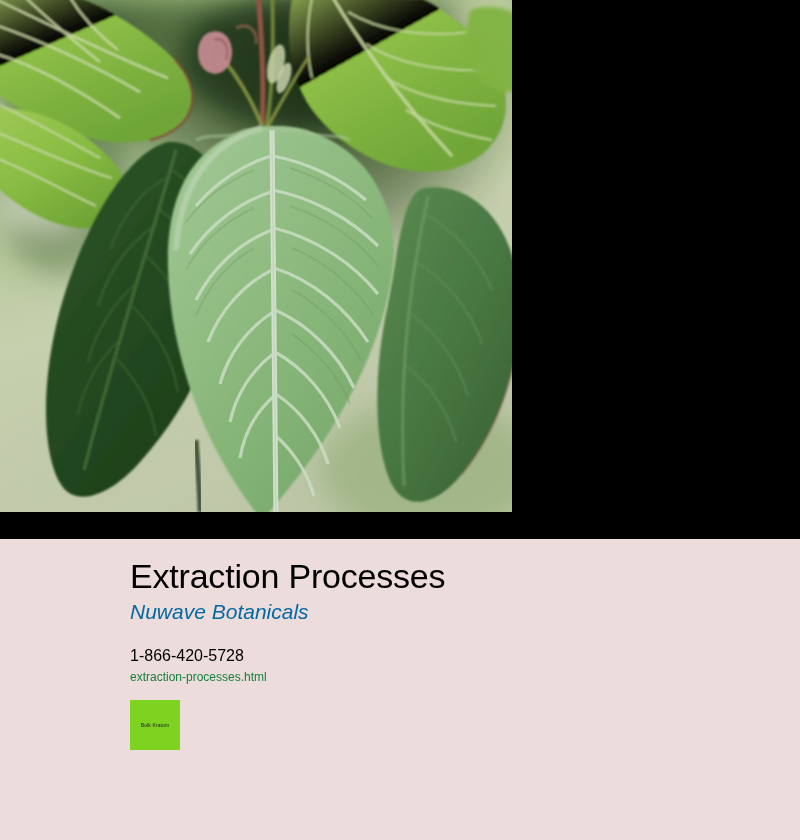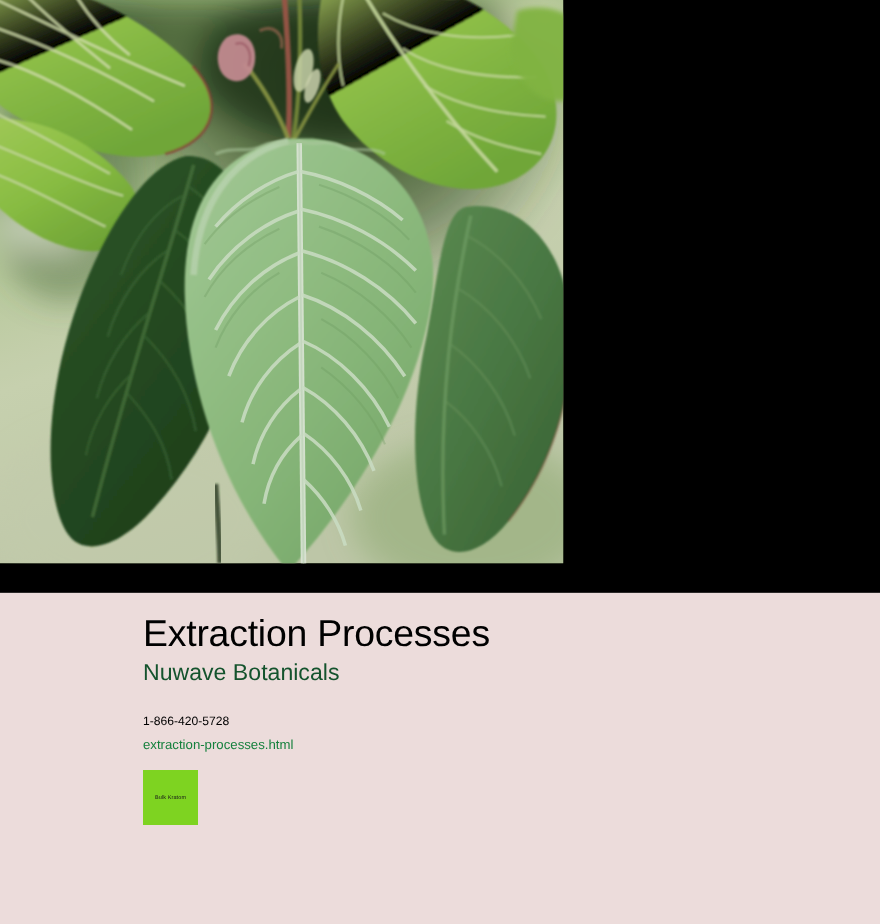--- a/index.html
+++ b/index.html
@@ -80,28 +80,29 @@
   }
   .page-subtitle {
     margin: 0;
     padding: 0;
     position: absolute;
     left: 0;
     top: 60px;
     font-size: 21px;
     font-weight: normal;
     line-height: 26px;
-    color: #14532d;
-    white-space: nowrap;
+    color: #0369a1;
+    white-space: nowrap;
+    font-style: italic;
   }
   .phone {
     position: absolute;
     left: 0;
     top: 108px;
-    font-size: 11px;
+    font-size: 16px;
     line-height: 18px;
     color: #000000;
     white-space: nowrap;
   }
   .filename {
     position: absolute;
     left: 0;
     top: 130px;
     font-size: 12px;
     line-height: 16px;

